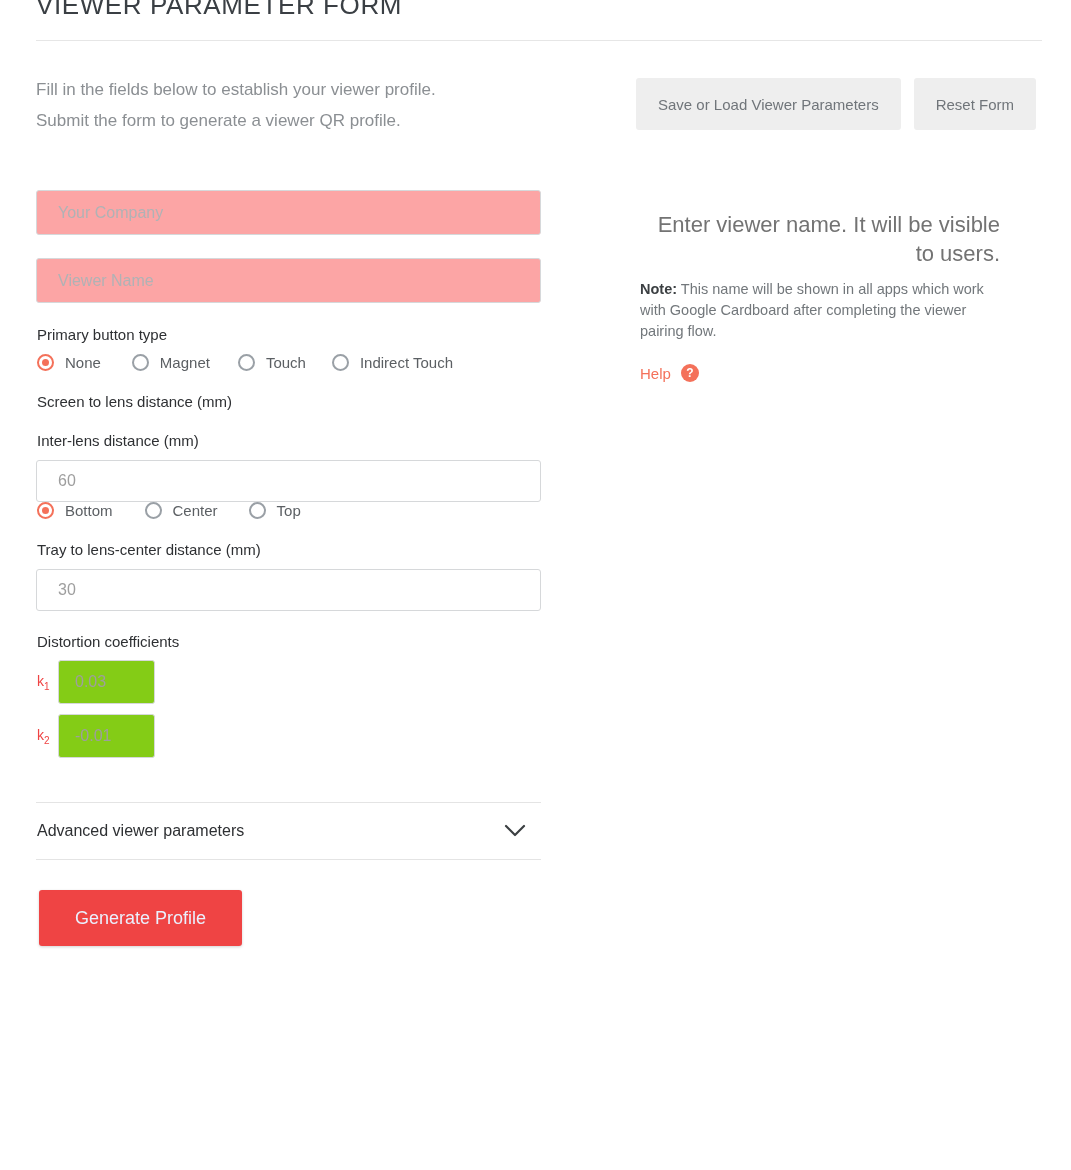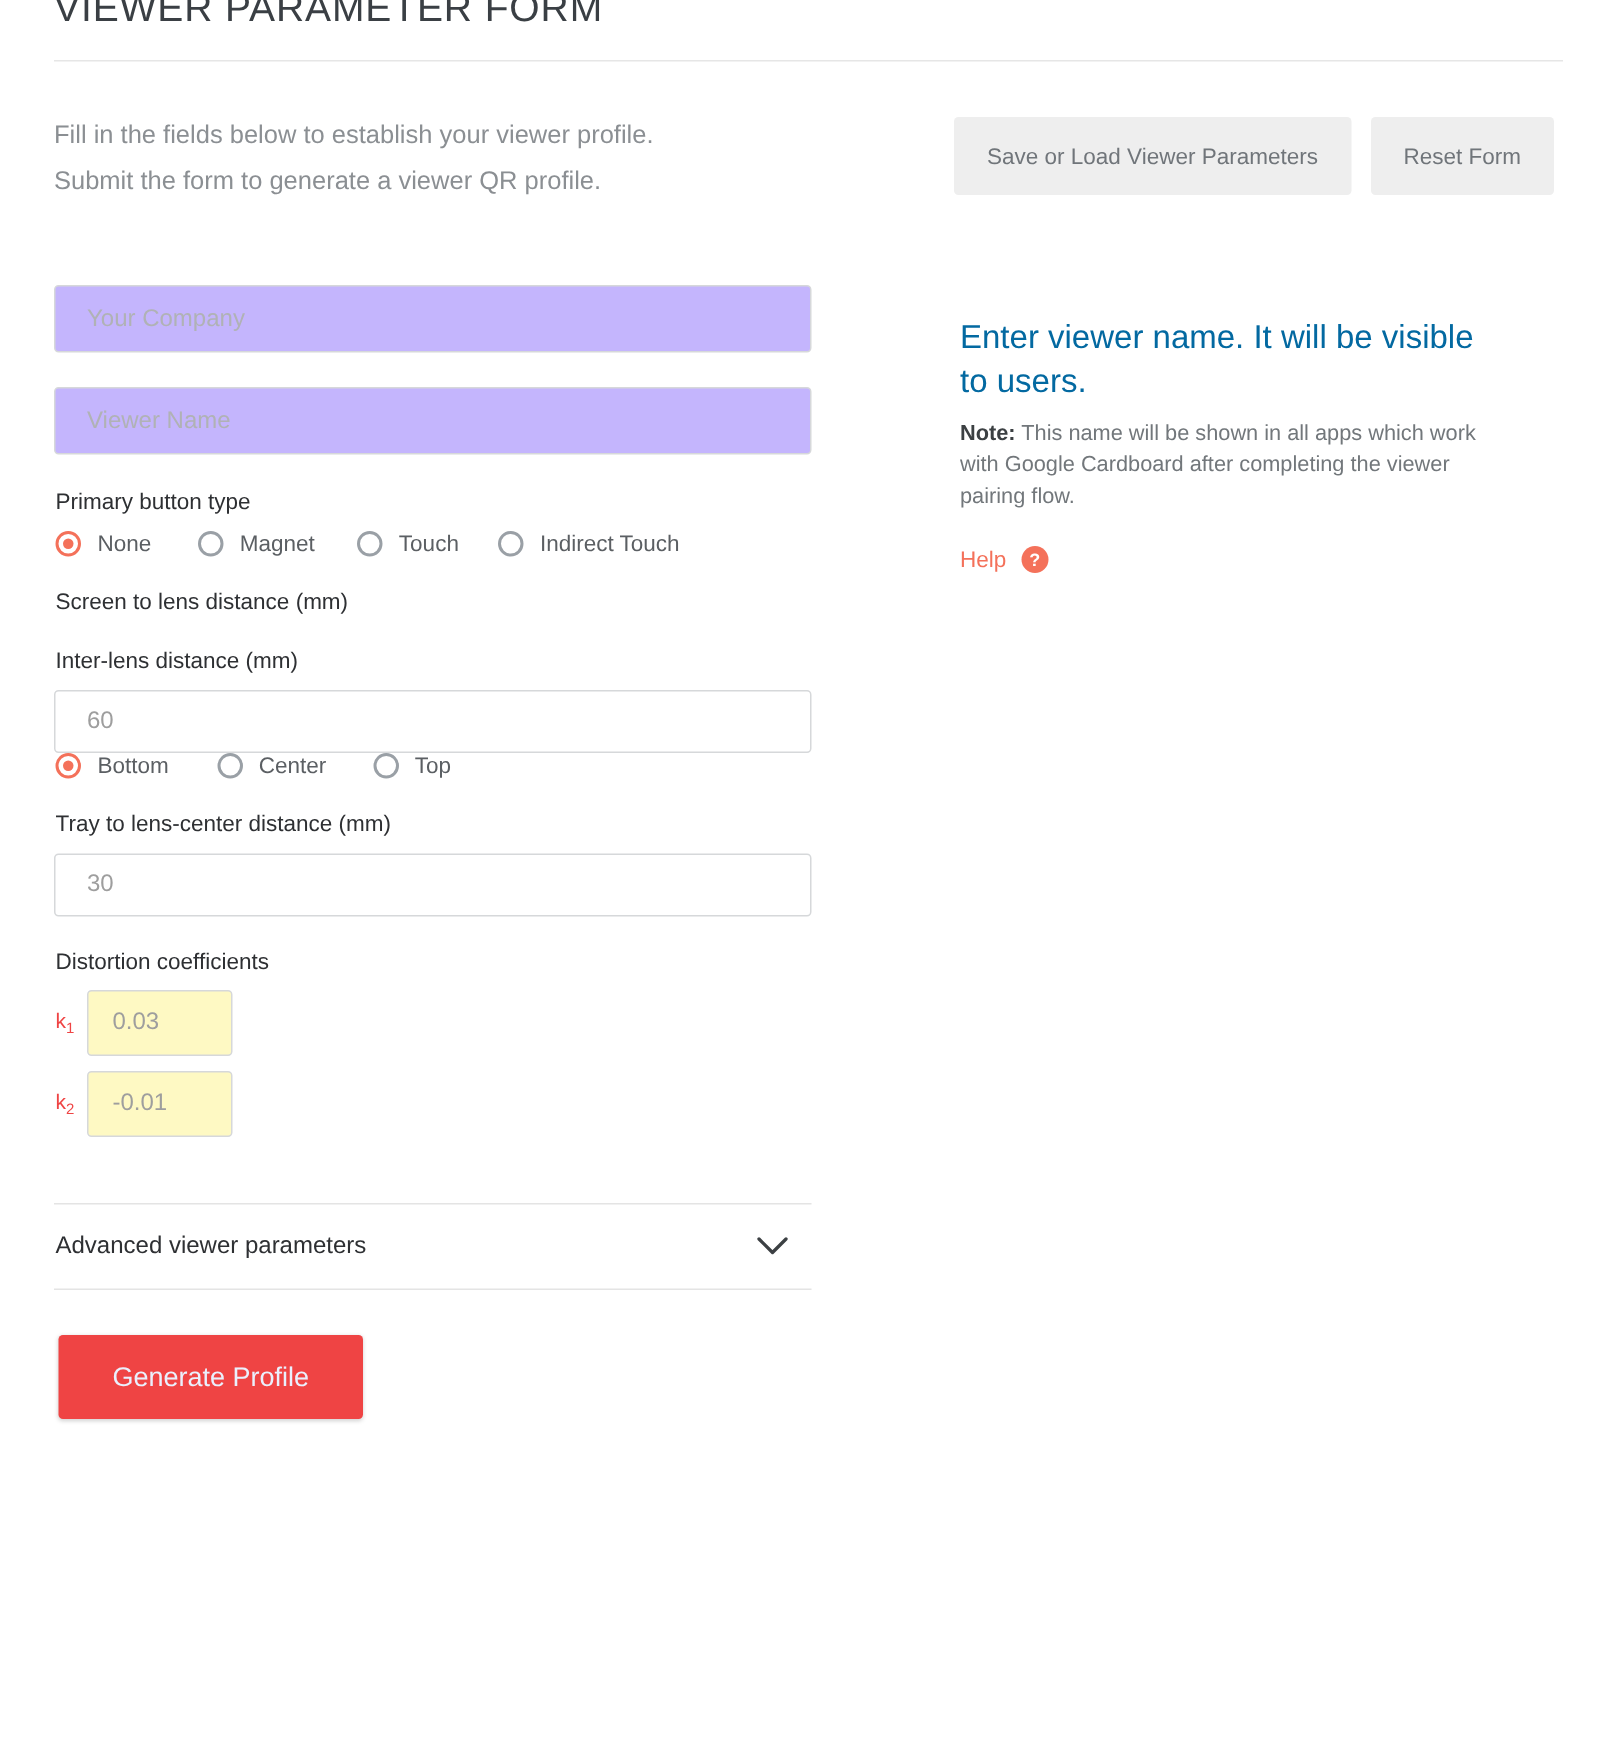--- a/index.html
+++ b/index.html
@@ -55,21 +55,21 @@
   }
 
   .form-area { margin-top: 54px; }
 
   .text-field {
     display: block;
     width: 505px;
     height: 45px;
     border: 1px solid #d6d8da;
     border-radius: 3px;
-    background: #c4b5fd;
+    background: #fca5a5;
     font-family: "Liberation Sans", sans-serif;
     font-size: 16px;
     color: #5f6368;
     padding: 0 0 0 21px;
     outline: none;
     margin-bottom: 23px;
   }
   .text-field::placeholder { color: #b0b2b5; }
 
   .field-label {
@@ -147,21 +147,21 @@
     width: 21px;
     flex: 0 0 auto;
     margin-left: 1px;
   }
   .coef-label sub { font-size: 10px; }
   .coef-field {
     width: 97px;
     height: 44px;
     border: 1px solid #d6d8da;
     border-radius: 3px;
-    background: #fef9c3;
+    background: #84cc16;
     font-family: "Liberation Sans", sans-serif;
     font-size: 16px;
     color: #5f6368;
     padding: 0 0 0 16px;
     outline: none;
   }
   .coef-field::placeholder { color: #9e9e9e; }
 
   
   .divider {
@@ -221,24 +221,25 @@
     height: 52px;
     padding: 0 22px;
     cursor: pointer;
     white-space: nowrap;
   }
 
   .info-block { margin-top: 80px; }
   .info-heading {
     font-size: 22px;
     line-height: 29px;
-    color: #0369a1;
+    color: #737373;
     font-weight: 400;
     margin: 0 0 11px 4px;
     max-width: 360px;
+    text-align: right;
   }
   .info-note {
     font-size: 14.5px;
     line-height: 21px;
     color: #72777b;
     margin: 0 0 0 4px;
     max-width: 360px;
   }
   .info-note b { color: #3c4043; font-weight: 700; }
 

